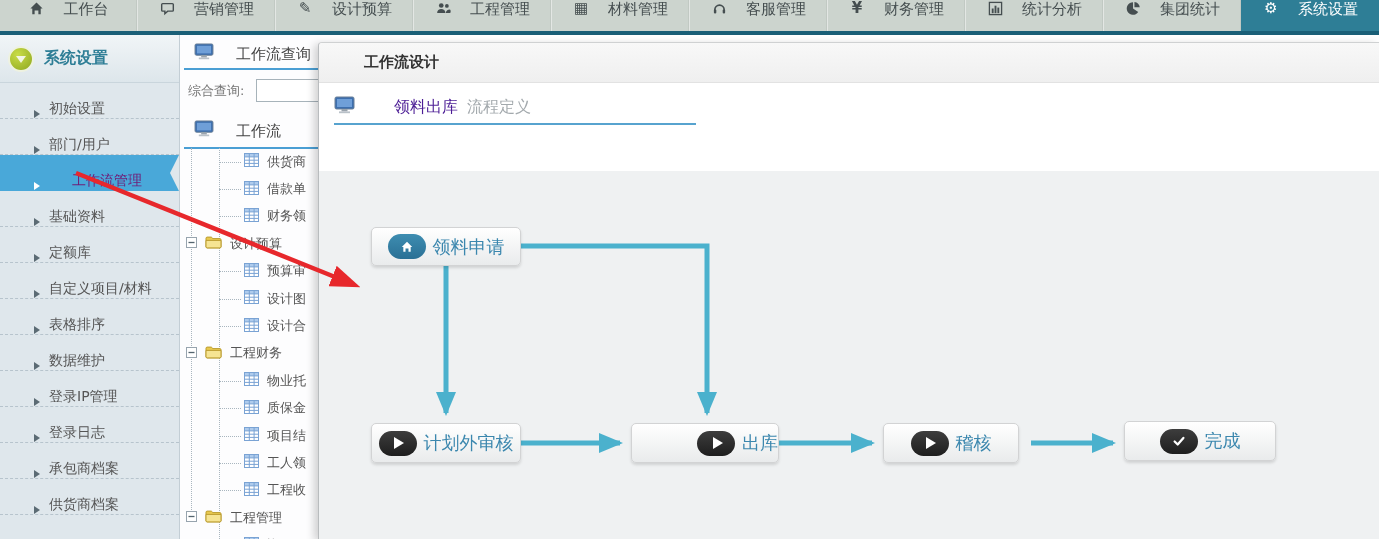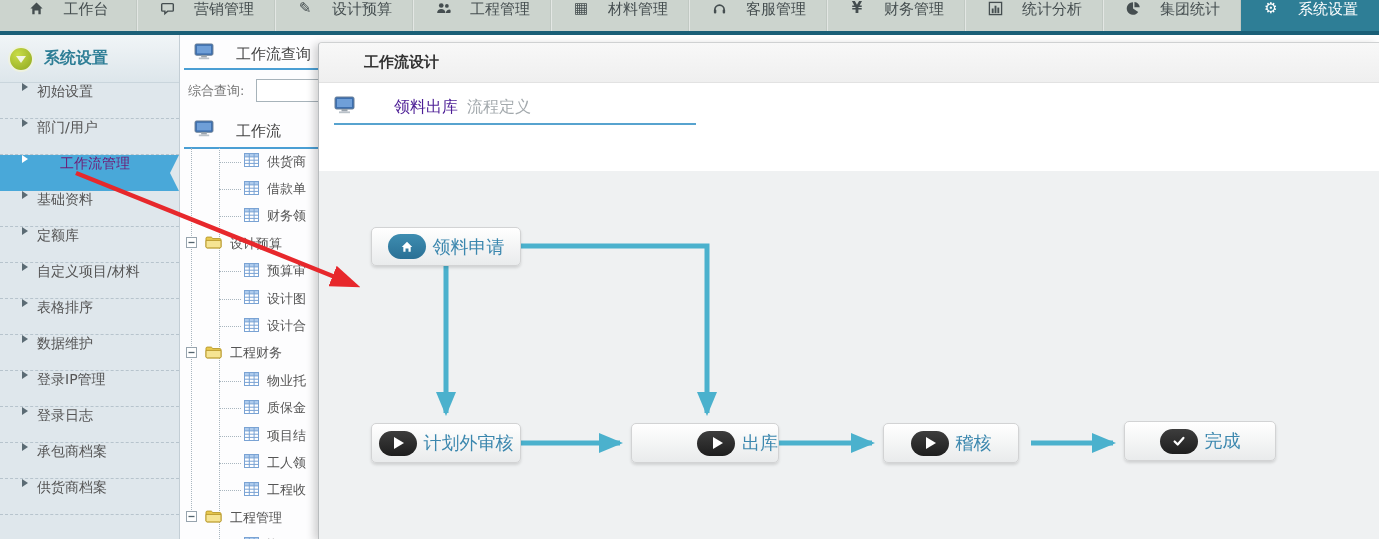--- a/index.html
+++ b/index.html
@@ -27,21 +27,21 @@
   .side-head { height:48px; display:flex; align-items:center; padding-left:8px;
                background:linear-gradient(#f1f5f7,#dde6eb);
                border-bottom:1px solid #c9d5dc; }
   .side-head .circle { width:26px; height:26px; border-radius:50%;
                background:radial-gradient(circle at 35% 30%, #c9dc47, #8ea71f);
                border:2px solid #eef2e0; display:flex; align-items:center; justify-content:center; }
   .side-head .circle .tri { width:0; height:0; border-left:5px solid transparent;
                border-right:5px solid transparent; border-top:7px solid #f2f5e2; margin-top:2px; }
   .side-head .title { margin-left:10px; font-size:16px; font-weight:bold; color:#2e7e96; }
   .side-list { position:absolute; top:48px; left:0; right:0; }
-  .side-item { height:36px; display:flex; align-items:flex-start; padding-left:22px; gap:9px;
+  .side-item { height:36px; display:flex; align-items:flex-end; padding-left:34px; gap:9px;
                font-size:14px; color:#555; border-bottom:1px dashed #b7c4cd; cursor:pointer; }
   .side-item .bullet { width:0; height:0; border-top:4px solid transparent;
                border-bottom:4px solid transparent; border-left:6px solid #5b6b74; }
   .side-item.active { background:#49a8d9; color:#701a75; border-bottom-color:transparent;
                clip-path:polygon(0 0,100% 0,calc(100% - 9px) 50%,100% 100%,0 100%);gap:32px; }
   .side-item.active .bullet { border-left-color:#fff; }
 
   
   .midpanel { position:absolute; top:35px; left:180px; width:260px; bottom:0;
               background:#fdfdfe; z-index:1; }

